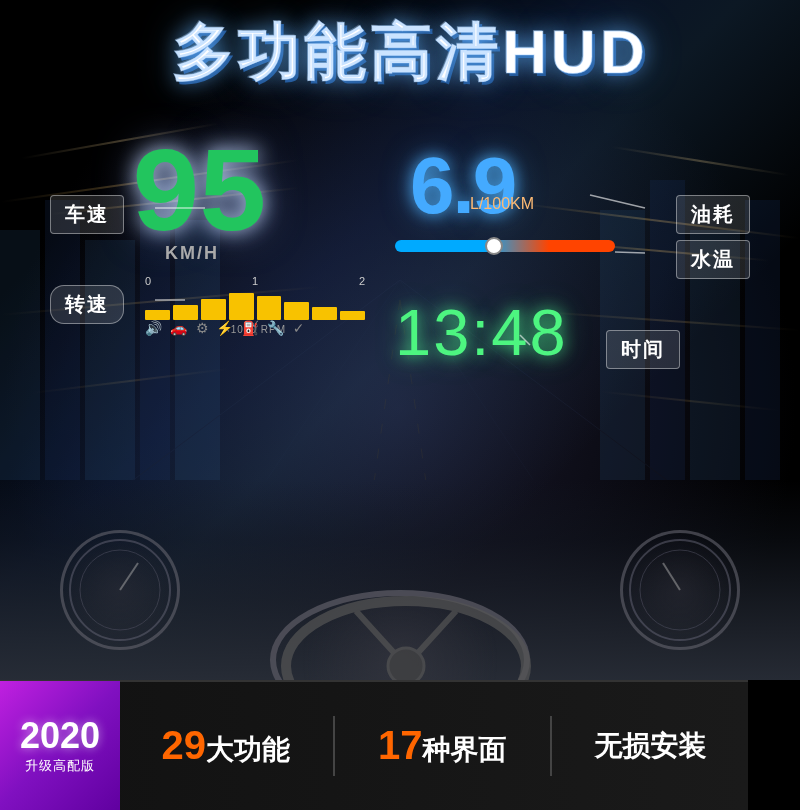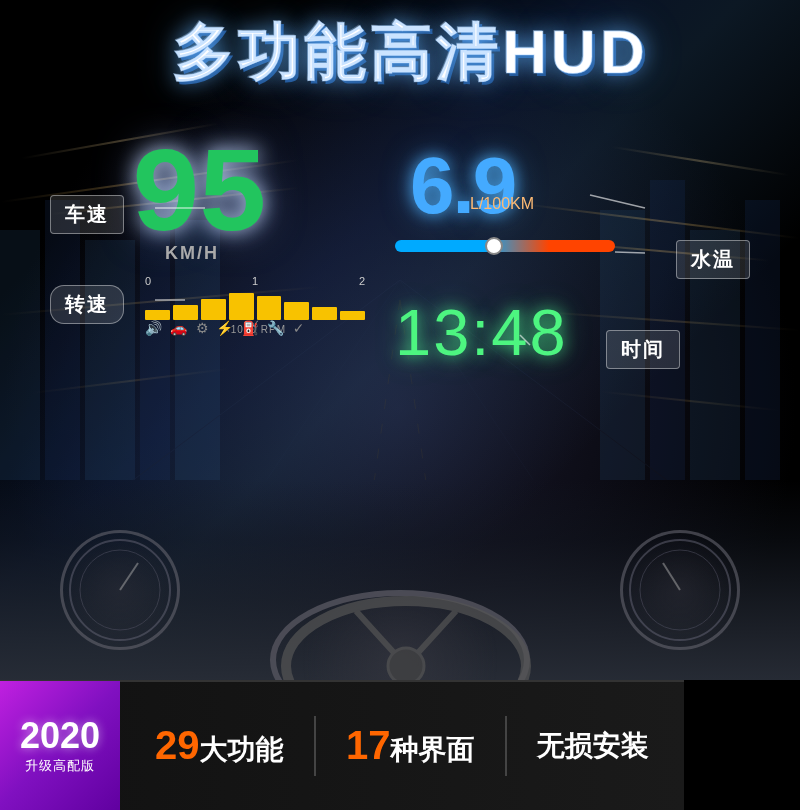--- a/index.html
+++ b/index.html
@@ -342,21 +342,21 @@
       border-radius: 50%;
       z-index: 6;
       background: radial-gradient(circle, rgba(50,50,60,0.4) 0%, transparent 70%);
     }
 
     
     .bottom-banner {
       position: absolute;
       bottom: 0;
       left: 0;
-      width: 684px;
+      width: 748px;
       height: 130px;
       background: linear-gradient(to right, #111 0%, #1a1a1a 100%);
       border-top: 2px solid #333;
       display: flex;
       align-items: center;
       z-index: 30;
     }
 
     .badge-2020 {
       width: 120px;
@@ -523,20 +523,21 @@
       <span class="warn-icon">🚗</span>
       <span class="warn-icon">⚙</span>
       <span class="warn-icon">⚡</span>
       <span class="warn-icon">⛽</span>
       <span class="warn-icon">🔧</span>
       <span class="warn-icon">✓</span>
     </div>
 
     <div class="label-box label-speed">车速</div>
     <div class="label-box label-rpm">转速</div>
+    <div class="label-box label-fuel">油耗</div>
     <div class="label-box label-temp">水温</div>
     <div class="label-box label-time">时间</div>
 
     <svg class="lines-svg" viewBox="0 0 800 680">
 
       <line x1="155" y1="208" x2="205" y2="208" stroke="white" stroke-width="1.5" opacity="0.6"></line>
 
       <line x1="155" y1="300" x2="185" y2="300" stroke="white" stroke-width="1.5" opacity="0.6"></line>
 
       <line x1="645" y1="208" x2="590" y2="195" stroke="white" stroke-width="1.5" opacity="0.6"></line>

